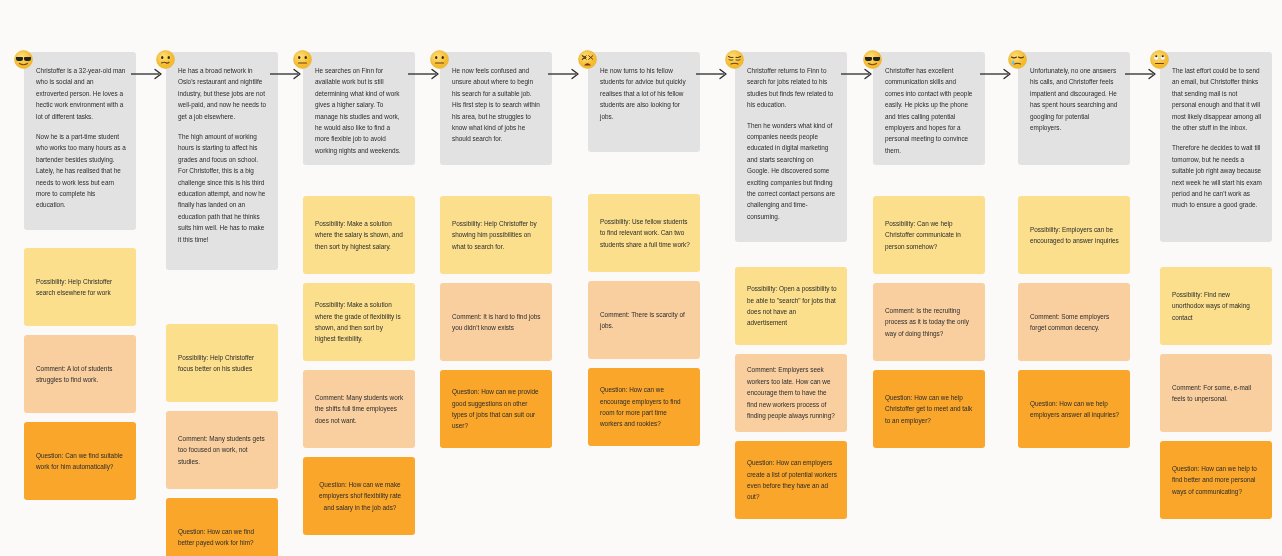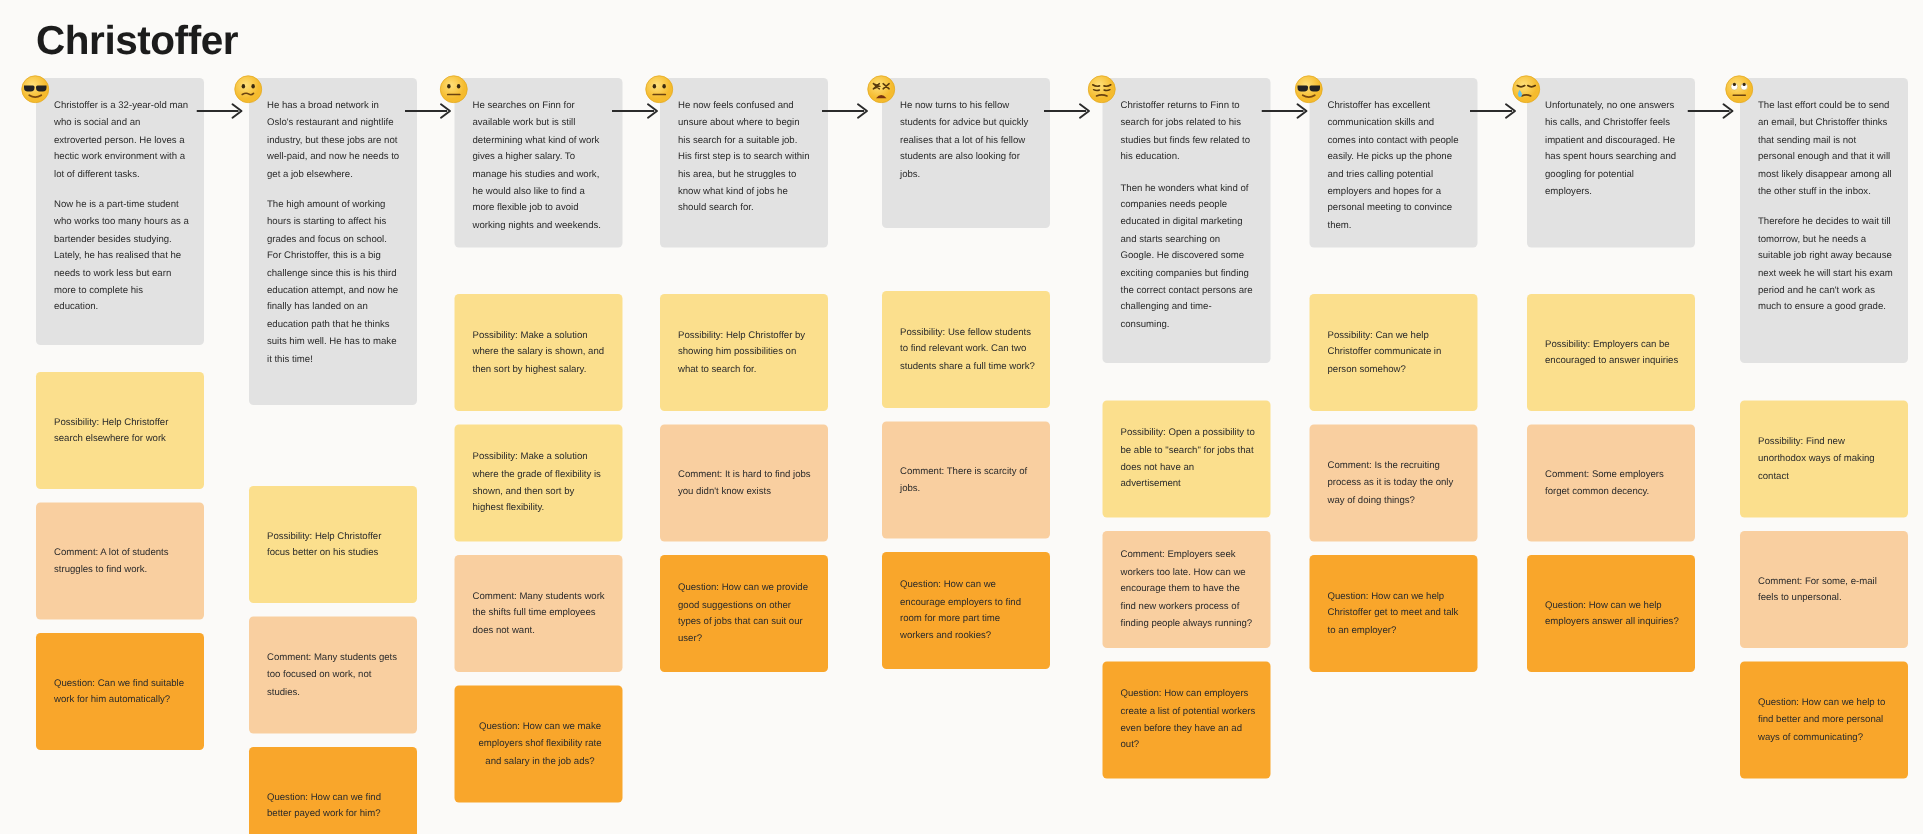--- a/index.html
+++ b/index.html
@@ -81,21 +81,20 @@
     height: 12px;
     z-index: 2;
   }
   .arrow svg { display: block; }
   .spacer { width: 100%; }
 </style>
 </head>
 <body>
 
 <div id="board">
-  <div class="page-title">Christoffer</div>
   <div class="columns">
       <div class="column" style="left: 24px;">
         <div class="emoji">
           <svg xmlns="http://www.w3.org/2000/svg" viewBox="0 0 38 38">
             <defs>
               <radialGradient id="gsunglasses0" cx="40%" cy="35%">
                 <stop offset="0%" stop-color="#ffe07a"></stop>
                 <stop offset="100%" stop-color="#f5bb2e"></stop>
               </radialGradient>
             </defs>

